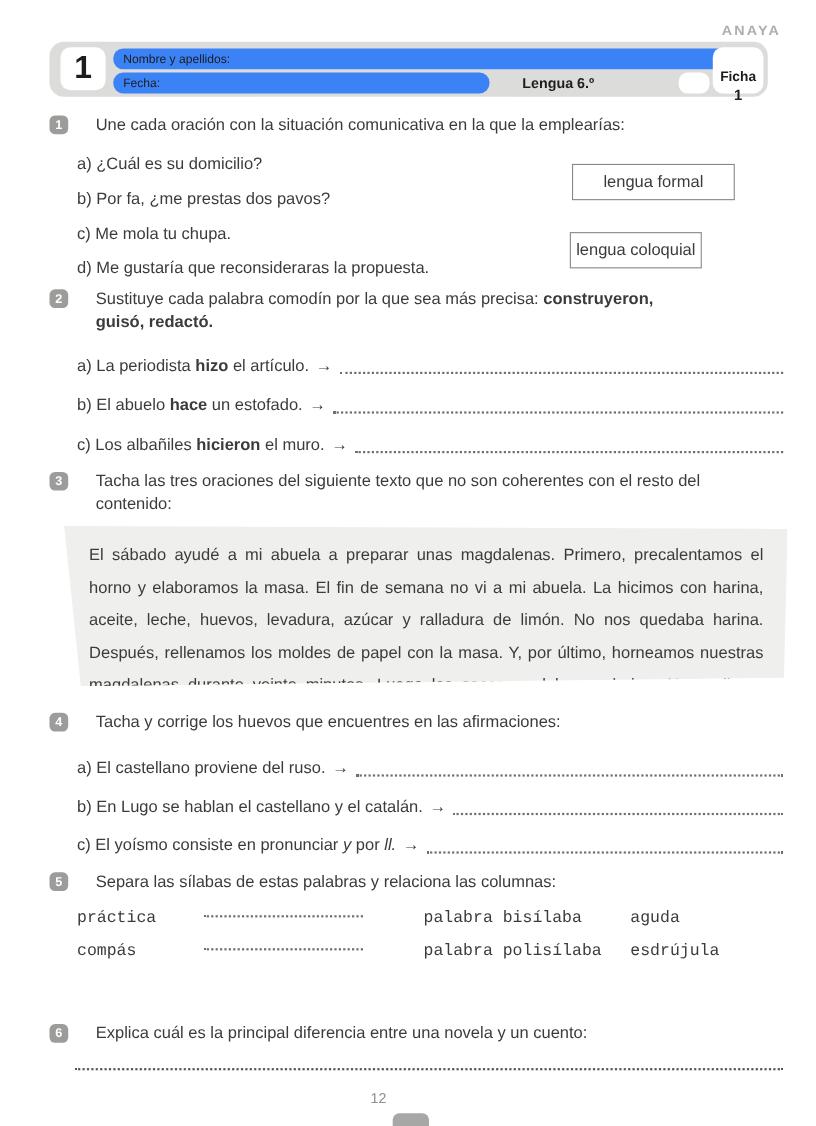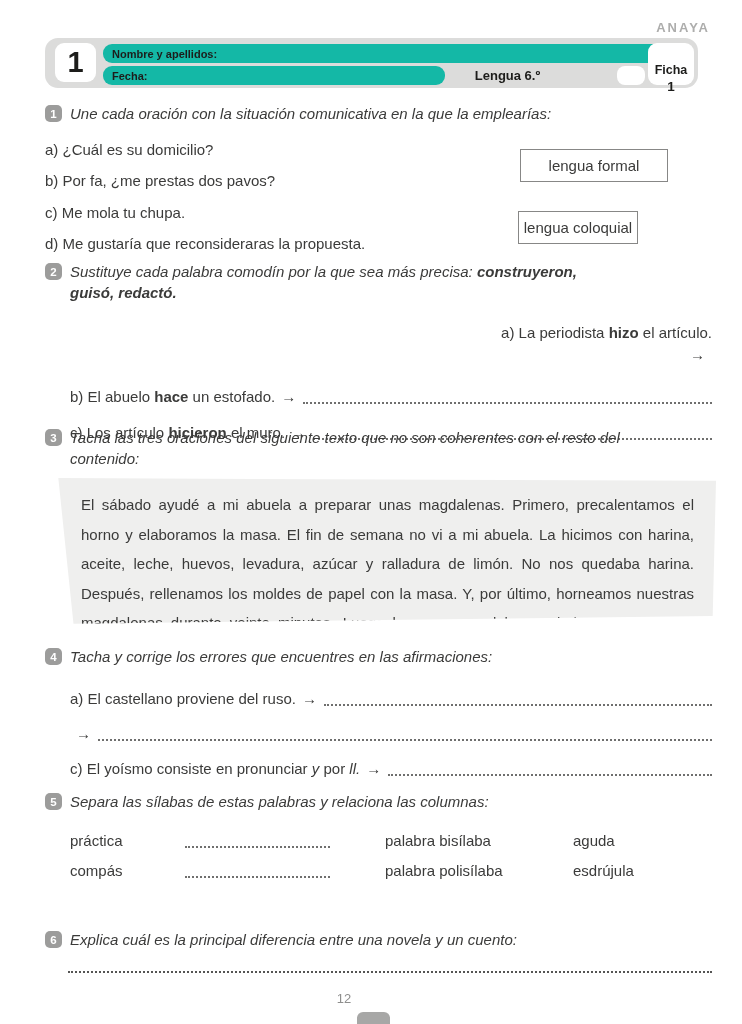--- a/index.html
+++ b/index.html
@@ -22,23 +22,23 @@
     position:absolute; top:38px; left:45px; width:653px; height:50px;
     background:#dcdcdb; border-radius:13px;
   }
   .unit-box {
     position:absolute; left:10px; top:5px; width:41px; height:39px;
     background:#fff; border-radius:9px;
     display:flex; align-items:center; justify-content:center;
     font-size:29px; font-weight:bold; color:#1d1d1b;
   }
   .bar {
-    position:absolute; background:#14b8a6; border-radius:9px; height:19px;
+    position:absolute; background:#3b82f6; border-radius:9px; height:19px;
     display:flex; align-items:center; padding-left:9px;
-    font-size:11px; font-weight:bold; color:#1d1d1b;
+    font-size:11px; font-weight:normal; color:#1d1d1b;
   }
   .name-bar { left:58px; top:6px;  width:584px; }
   .date-bar { left:58px; top:28px; width:342px; }
   .subject {
     position:absolute; left:390px; top:30px; width:145px; text-align:center;
     font-size:13px; font-weight:bold; color:#1d1d1b;
   }
   .empty-box {
     position:absolute; left:572px; top:28px; width:28px; height:19px;
     background:#fff; border-radius:8px;
@@ -52,57 +52,57 @@
   .ficha-box .fn { font-size:13.5px; }
 
   
   .sec { position:absolute; left:45px; width:667px; }
   .badge {
     position:absolute; left:0; top:1px; width:17px; height:17px;
     background:#9c9c9b; border-radius:5px; color:#fff;
     font-size:11.5px; font-weight:bold;
     display:flex; align-items:center; justify-content:center;
   }
-  .prompt { margin-left:25px; line-height:1.37;font-style:italic; }
+  .prompt { margin-left:42px; line-height:1.37; }
   .prompt b { font-weight:bold; }
   .w548 { max-width:552px; }
 
   
-  .items1 { margin-top:9px; }
+  .items1 { margin-left:25px; margin-top:9px; }
   .items1 .it { line-height:31.5px; }
   .optbox {
     position:absolute; border:1px solid #878786; background:#fff;
     display:flex; align-items:center; justify-content:center;
   }
   .opt-a { left:475px; top:45px;  width:148px; height:33px; }
   .opt-b { left:473px; top:107px; width:120px; height:33px; }
 
   
   .rows { margin-left:25px; }
   .row { display:flex; align-items:flex-end; line-height:22px; }
   .rows2 .row { margin-top:14px; }
-  .rows2 .row:first-child { margin-top:19px;flex-direction:column; }
+  .rows2 .row:first-child { margin-top:19px; }
   .rows4 .row { margin-top:13px; }
   .rows4 .row:first-child { margin-top:20px; }
   .row .arrow { margin:0 7px 0 6px; color:#3b3b3a; }
   .dots { flex:1; height:2px; border-bottom:2px dotted #6f6f6e; margin-bottom:4px; }
   .row i { font-style:italic; }
 
   
   .passage {
     margin-left:12px; margin-top:9px; width:659px; height:146px;
     background:#efefee;
     clip-path:polygon(0.2% 0%, 100% 1.8%, 99.5% 94.5%, 2.5% 99.8%);
     padding:12px 22px 0 24px;
     line-height:29.6px; text-align:justify;
   }
 
   
   .rows5 { margin-left:25px; margin-top:13px; }
-  .row5 { display:flex; align-items:center; height:30px; }
+  .row5 { display:flex; align-items:flex-start; height:30px;font-family:Liberation Mono, monospace; }
   .w5 { width:115px; }
   .d5 { width:145px; height:2px; border-bottom:2px dotted #6f6f6e; transform:translateY(6px); }
   .t5 { width:188px; margin-left:55px; }
 
   
   .line6 { margin-left:23px; margin-top:20px; width:644px; height:2px; border-bottom:2px dotted #555554; }
 
   
   .pagenum { position:absolute; top:991px; left:0; width:688px; text-align:center; font-size:13px; color:#8e8e8d; }
   .pagetab { position:absolute; top:1012px; left:357px; width:33px; height:20px; background:#a7a7a6; border-radius:6px; }
@@ -151,43 +151,44 @@
         <span><span>a) La periodista </span><b>hizo</b><span> el artículo. </span></span>
         <span class="arrow">→</span>
         <span class="dots"></span>
       </div>
       <div class="row">
         <span><span>b) El abuelo </span><b>hace</b><span> un estofado. </span></span>
         <span class="arrow">→</span>
         <span class="dots"></span>
       </div>
       <div class="row">
-        <span><span>c) Los artículo </span><b>hicieron</b><span> el muro. </span></span>
+        <span><span>c) Los albañiles </span><b>hicieron</b><span> el muro. </span></span>
         <span class="arrow">→</span>
         <span class="dots"></span>
       </div>
     </div>
   </section>
 
   <section class="sec" style="top:428px;">
     <div class="badge">3</div>
     <div class="prompt w548">Tacha las tres oraciones del siguiente texto que no son coherentes con el resto del contenido:</div>
     <div class="passage">El sábado ayudé a mi abuela a preparar unas magdalenas. Primero, precalentamos el horno y elaboramos la masa. El fin de semana no vi a mi abuela. La hicimos con harina, aceite, leche, huevos, levadura, azúcar y ralladura de limón. No nos quedaba harina. Después, rellenamos los moldes de papel con la masa. Y, por último, horneamos nuestras magdalenas durante veinte minutos. Luego las sacamos del congelador. ¡Nos salieron deliciosas!</div>
   </section>
 
   <section class="sec" style="top:647px;">
     <div class="badge">4</div>
-    <div class="prompt">Tacha y corrige los errores que encuentres en las afirmaciones:</div>
+    <div class="prompt">Tacha y corrige los huevos que encuentres en las afirmaciones:</div>
     <div class="rows rows4">
       <div class="row">
         <span><span>a) El castellano proviene del ruso. </span></span>
         <span class="arrow">→</span>
         <span class="dots"></span>
       </div>
       <div class="row">
+        <span><span>b) En Lugo se hablan el castellano y el catalán. </span></span>
         <span class="arrow">→</span>
         <span class="dots"></span>
       </div>
       <div class="row">
         <span><span>c) El yoísmo consiste en pronunciar </span><i>y</i><span> por </span><i>ll.</i></span>
         <span class="arrow">→</span>
         <span class="dots"></span>
       </div>
     </div>
   </section>

